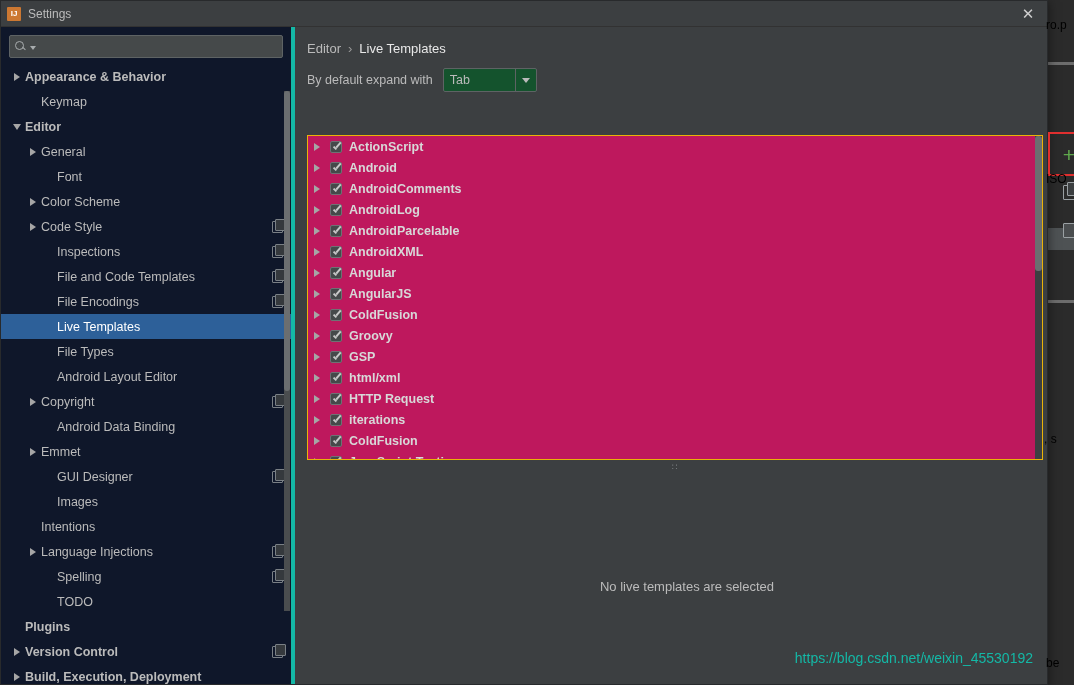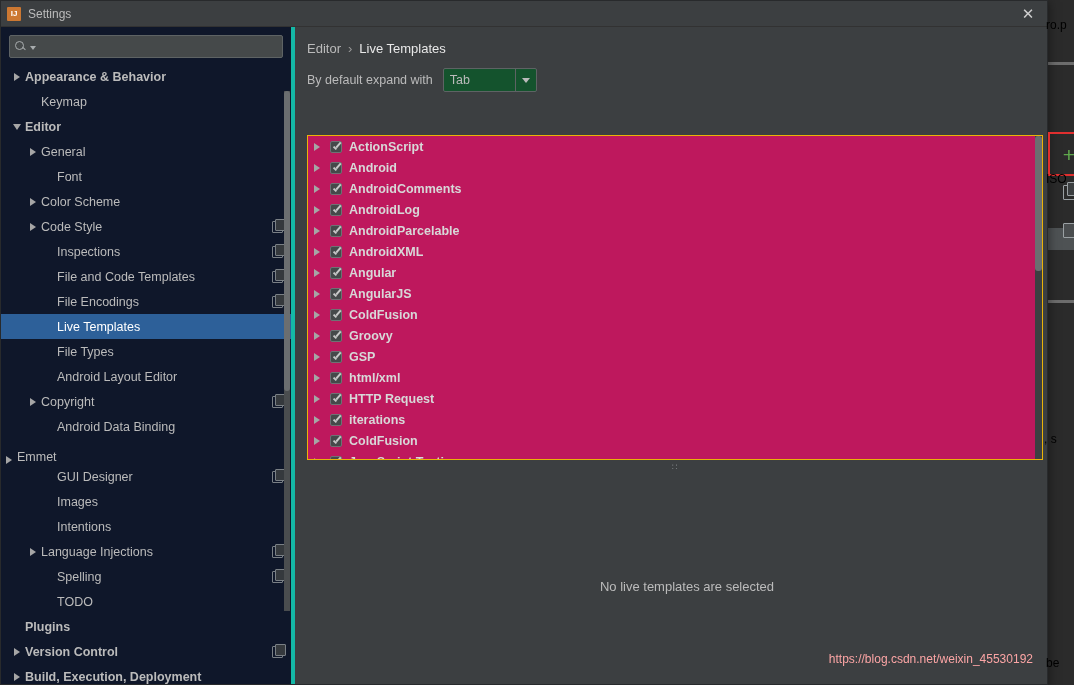--- a/index.html
+++ b/index.html
@@ -293,21 +293,21 @@
     color: #7a7e80; letter-spacing: 1px; font-size: 9px;
   }
 
   .empty-note {
     position: absolute; left: 0; top: 552px; width: 784px;
     text-align: center; color: #bbbbbb; font-size: 13px;
   }
 
   .watermark {
     position: absolute; right: 14px; bottom: 18px;
-    color: #fca5a5; font-size: 12px;
+    color: #14b8a6; font-size: 14px;
   }
 </style>
 </head>
 <body>
 
 <div class="ide-bg">
   <div class="left-strip">
       <span style="margin-top: 470px;">3</span>
       <span style="margin-top: 0px;">4</span>
       <span style="margin-top: 0px;">6</span>
@@ -413,36 +413,36 @@
             <span class="arrow">
               <i class="right"></i>
             </span>
             <span class="lbl">Copyright</span>
             <span class="copy-ico"></span>
           </div>
           <div class="tree-row" style="padding-left: 40px;">
             <span class="arrow"></span>
             <span class="lbl">Android Data Binding</span>
           </div>
-          <div class="tree-row" style=" align-items: flex-end;">
+          <div class="tree-row" style="padding-left: 24px;">
             <span class="arrow">
               <i class="right"></i>
             </span>
             <span class="lbl">Emmet</span>
           </div>
           <div class="tree-row" style="padding-left: 40px;">
             <span class="arrow"></span>
             <span class="lbl">GUI Designer</span>
             <span class="copy-ico"></span>
           </div>
           <div class="tree-row" style="padding-left: 40px;">
             <span class="arrow"></span>
             <span class="lbl">Images</span>
           </div>
-          <div class="tree-row" style="padding-left: 40px;">
+          <div class="tree-row" style="padding-left: 24px;">
             <span class="arrow"></span>
             <span class="lbl">Intentions</span>
           </div>
           <div class="tree-row" style="padding-left: 24px;">
             <span class="arrow">
               <i class="right"></i>
             </span>
             <span class="lbl">Language Injections</span>
             <span class="copy-ico"></span>
           </div>

